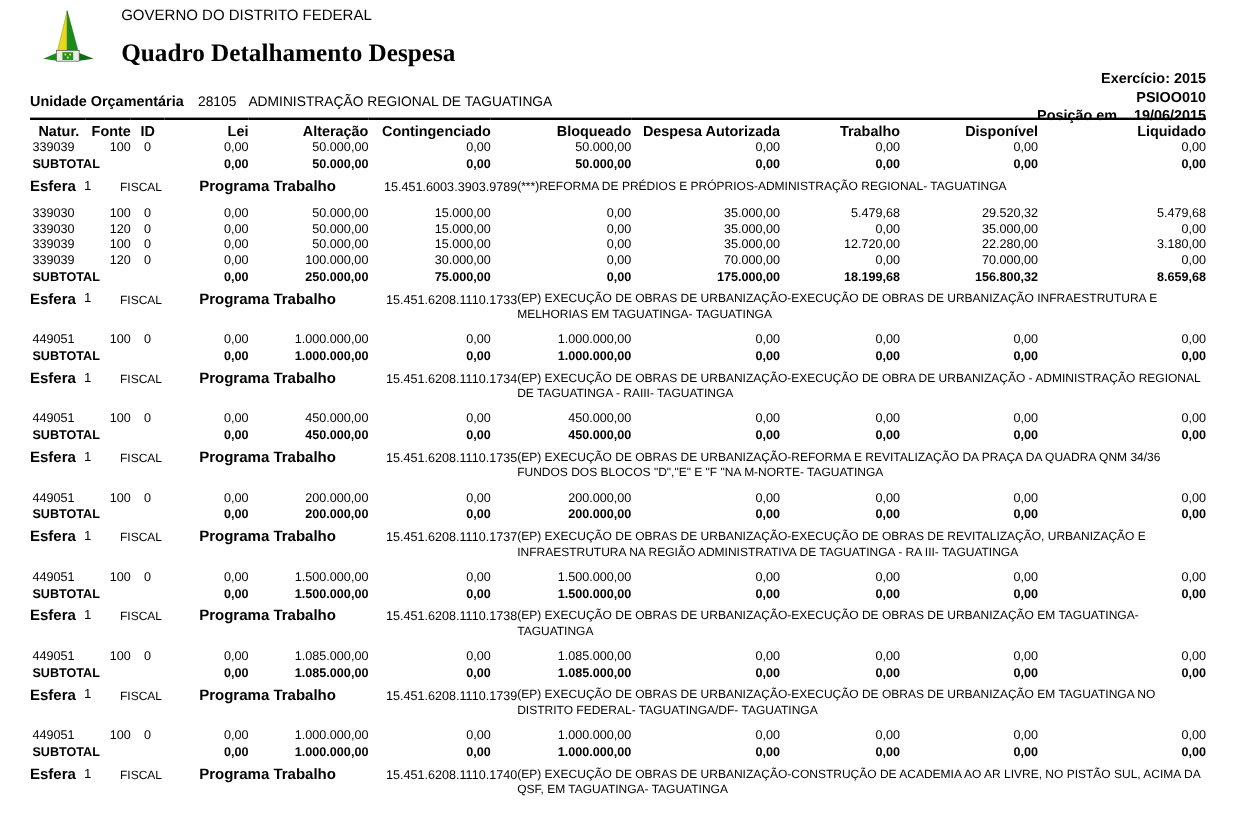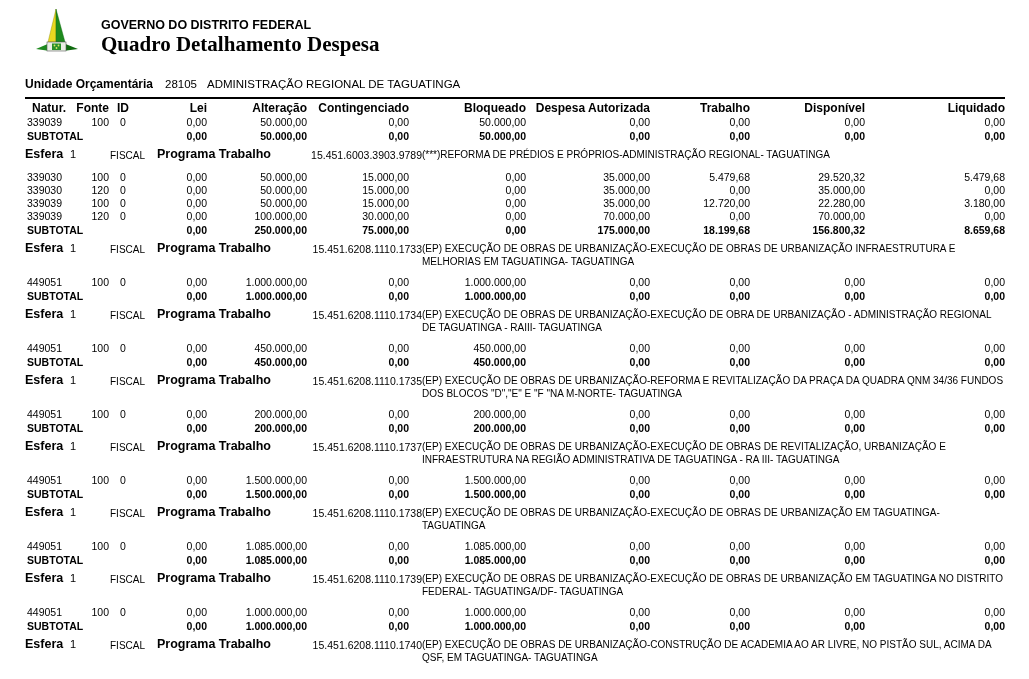--- a/index.html
+++ b/index.html
@@ -3,21 +3,21 @@
 <meta charset="utf-8">
 <style>
   html,body{margin:0;padding:0;background:#fff;}
   body{width:1029px;height:679px;overflow:hidden;color:#000;
        font-family:"Liberation Sans", sans-serif;-webkit-font-smoothing:antialiased;}
   .page{position:relative;width:980px;padding:6px 24px 0 25px;}
 
   
   .report-header{position:relative;height:56px;}
   .logo{position:absolute;left:10px;top:2px;width:44px;height:48px;}
-  .org-line{position:absolute;left:76px;top:12px;font-size:12.5px;font-weight:bold;}
+  .org-line{position:absolute;left:76px;top:0;font-size:12.5px;font-weight:normal;}
   .report-title{position:absolute;left:76px;top:26px;font-family:"Liberation Serif", serif;
                 font-size:21px;font-weight:bold;}
   .right-info{position:absolute;right:0;top:52px;text-align:right;font-weight:bold;
               font-size:12px;line-height:15.5px;white-space:nowrap;}
   .right-info .gap{display:inline-block;width:14px;}
 
   
   .meta{margin-top:14px;font-size:12px;line-height:16px;}
   .meta-row{white-space:nowrap;}
   .meta-label{display:inline-block;font-weight:bold;width:140px;}
@@ -33,21 +33,21 @@
   .c1{text-align:right;}
   .c2{text-align:center;}
   .c3,.c4,.c5,.c6,.c7,.c8,.c9,.c10{text-align:right;}
   th.c0{text-align:center;}
   tr.subtotal-row td{font-weight:bold;padding-bottom:2px;line-height:14px;}
   td.subtotal-label{font-size:10.5px;}
   tr.esfera-row td{padding:2px 0 8px;line-height:13px;}
   .esf-wrap{display:flex;align-items:flex-start;}
   .esf-label{width:45px;font-size:12.5px;font-weight:bold;line-height:14px;}
   .esf-value{width:30px;font-size:11px;line-height:14px;}
-  .esf-tipo{width:47px;font-size:10px;line-height:14px;padding-top:2px;margin-left:10px;}
+  .esf-tipo{width:66px;font-size:10px;line-height:14px;padding-top:2px;}
   .pt-label{width:113px;font-size:12.5px;font-weight:bold;line-height:14px;}
   .pt-code{width:152px;font-size:10.5px;line-height:14px;padding-top:1px;text-align:right;}
   .esf-desc{flex:1;font-size:10px;line-height:13px;white-space:normal;padding-top:1px;}
 </style>
 </head>
 <body>
 
 <div class="page">
 
   <div class="report-header">
@@ -59,20 +59,25 @@
         <polygon points="43,41 28,35 28,43" fill="#0f6b0f"></polygon>
         <rect x="12" y="34" width="19" height="9" fill="#e9efe4" stroke="#5a5a5a" stroke-width="0.6"></rect>
         <rect x="17" y="35.5" width="9" height="6.5" fill="#2a8f2a"></rect>
         <circle cx="19.5" cy="37.5" r="0.9" fill="#d8e860"></circle>
         <circle cx="23.5" cy="37.5" r="0.9" fill="#d8e860"></circle>
         <circle cx="21.5" cy="40" r="0.9" fill="#d8e860"></circle>
       </svg>
     </div>
     <div class="org-line">GOVERNO DO DISTRITO FEDERAL</div>
     <div class="report-title">Quadro Detalhamento Despesa</div>
+    <div class="right-info">
+      <div><span>Exercício:</span> <span>2015</span></div>
+      <div>PSIOO010</div>
+      <div><span>Posição em</span><span class="gap"></span><span>19/06/2015</span></div>
+    </div>
   </div>
 
   <div class="meta">
     <div class="meta-row">
       <span class="meta-label">Unidade Orçamentária</span><span class="meta-code">28105</span><span class="meta-value">ADMINISTRAÇÃO REGIONAL DE TAGUATINGA</span>
     </div>
   </div>
 
   <table class="qdd">
     <colgroup>

